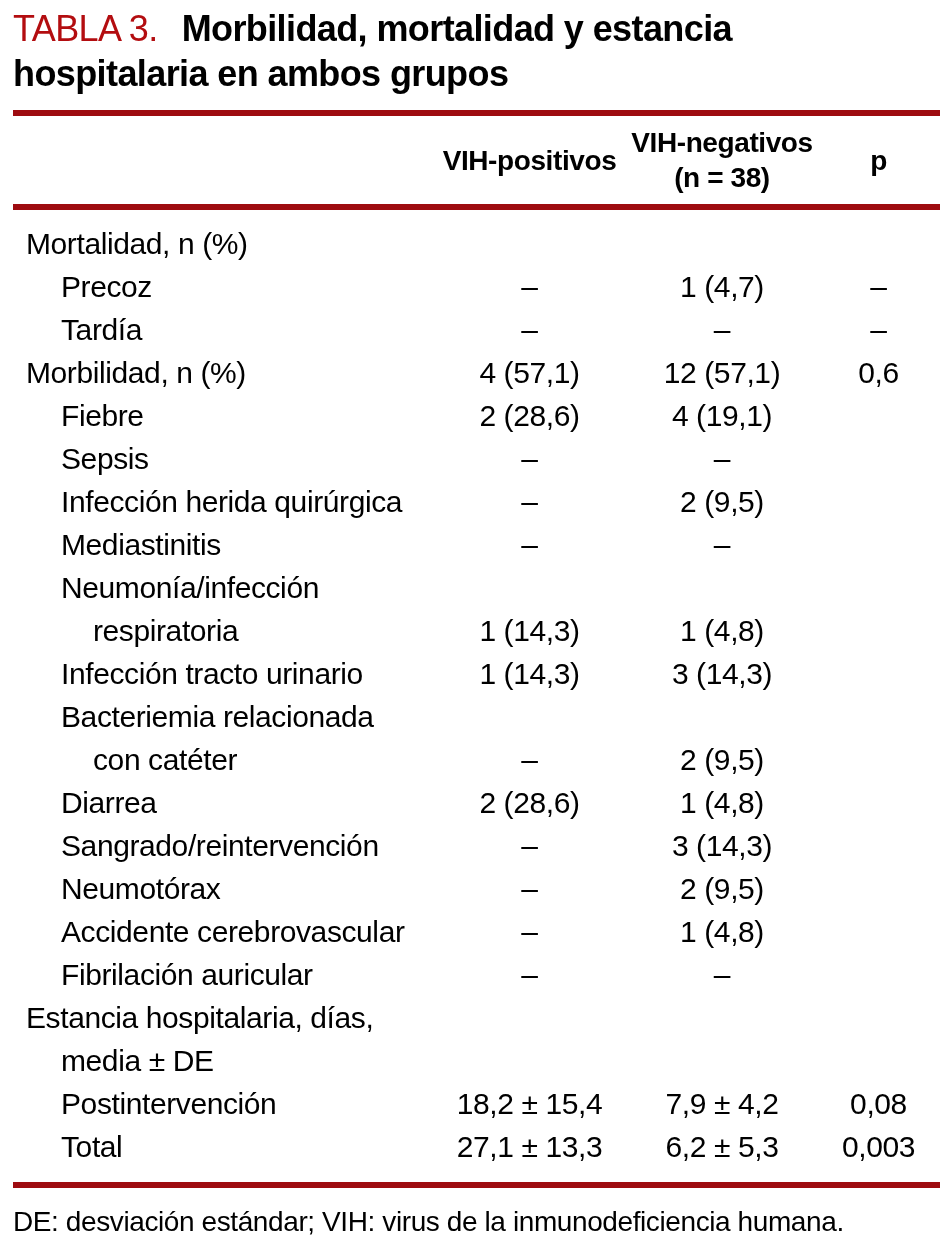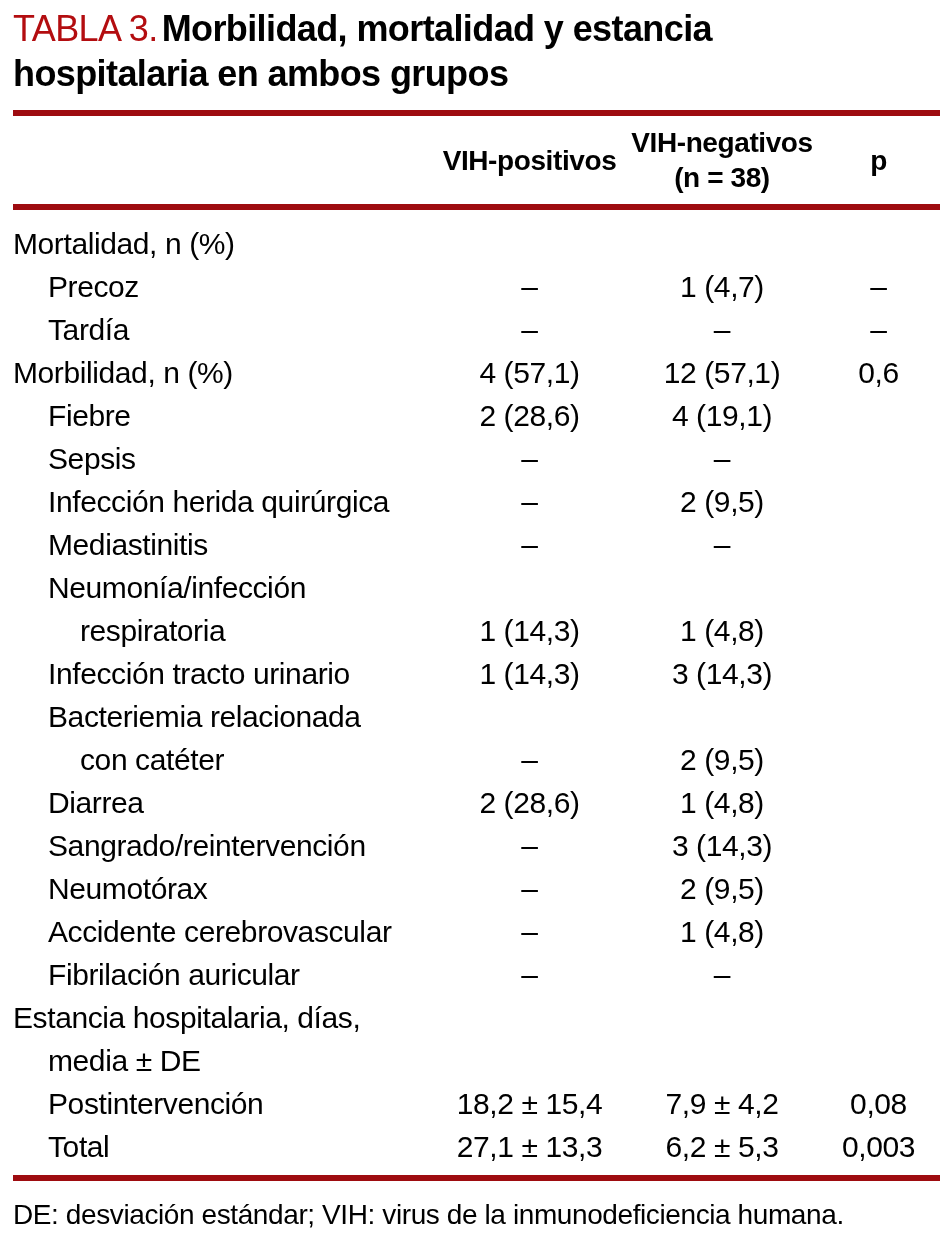--- a/index.html
+++ b/index.html
@@ -22,21 +22,21 @@
     margin: 0 0 14px 0;
     max-width: 800px;
     font-size: 36px;
     line-height: 45px;
     font-weight: bold;
     letter-spacing: -0.6px;
   }
   .title-tag {
     color: var(--accent, #b30d10);
     font-weight: normal;
-    margin-right: 4px;
+    margin-right: 24px;
   }
   
   .rule {
     height: 6px;
     background: var(--rule, #9e0c10);
   }
   
   .thead {
     display: flex;
     align-items: center;
@@ -48,21 +48,22 @@
     font-size: 28px;
     line-height: 35px;
     text-align: center;
     letter-spacing: -0.4px;
   }
   .col2 { width: 195px; flex: 0 0 195px; }
   .col3 { width: 190px; flex: 0 0 190px; }
   .col4 { width: 123px; flex: 0 0 123px; }
   
   .tbody {
-    padding: 12px 0 7px 0;
+    padding: 12px 0 14px 0;
+    margin-left: 13px;
   }
   .trow {
     display: flex;
     align-items: baseline;
     height: 43px;
     font-size: 30px;
     line-height: 43px;
     letter-spacing: -0.4px;
     white-space: nowrap;
   }

